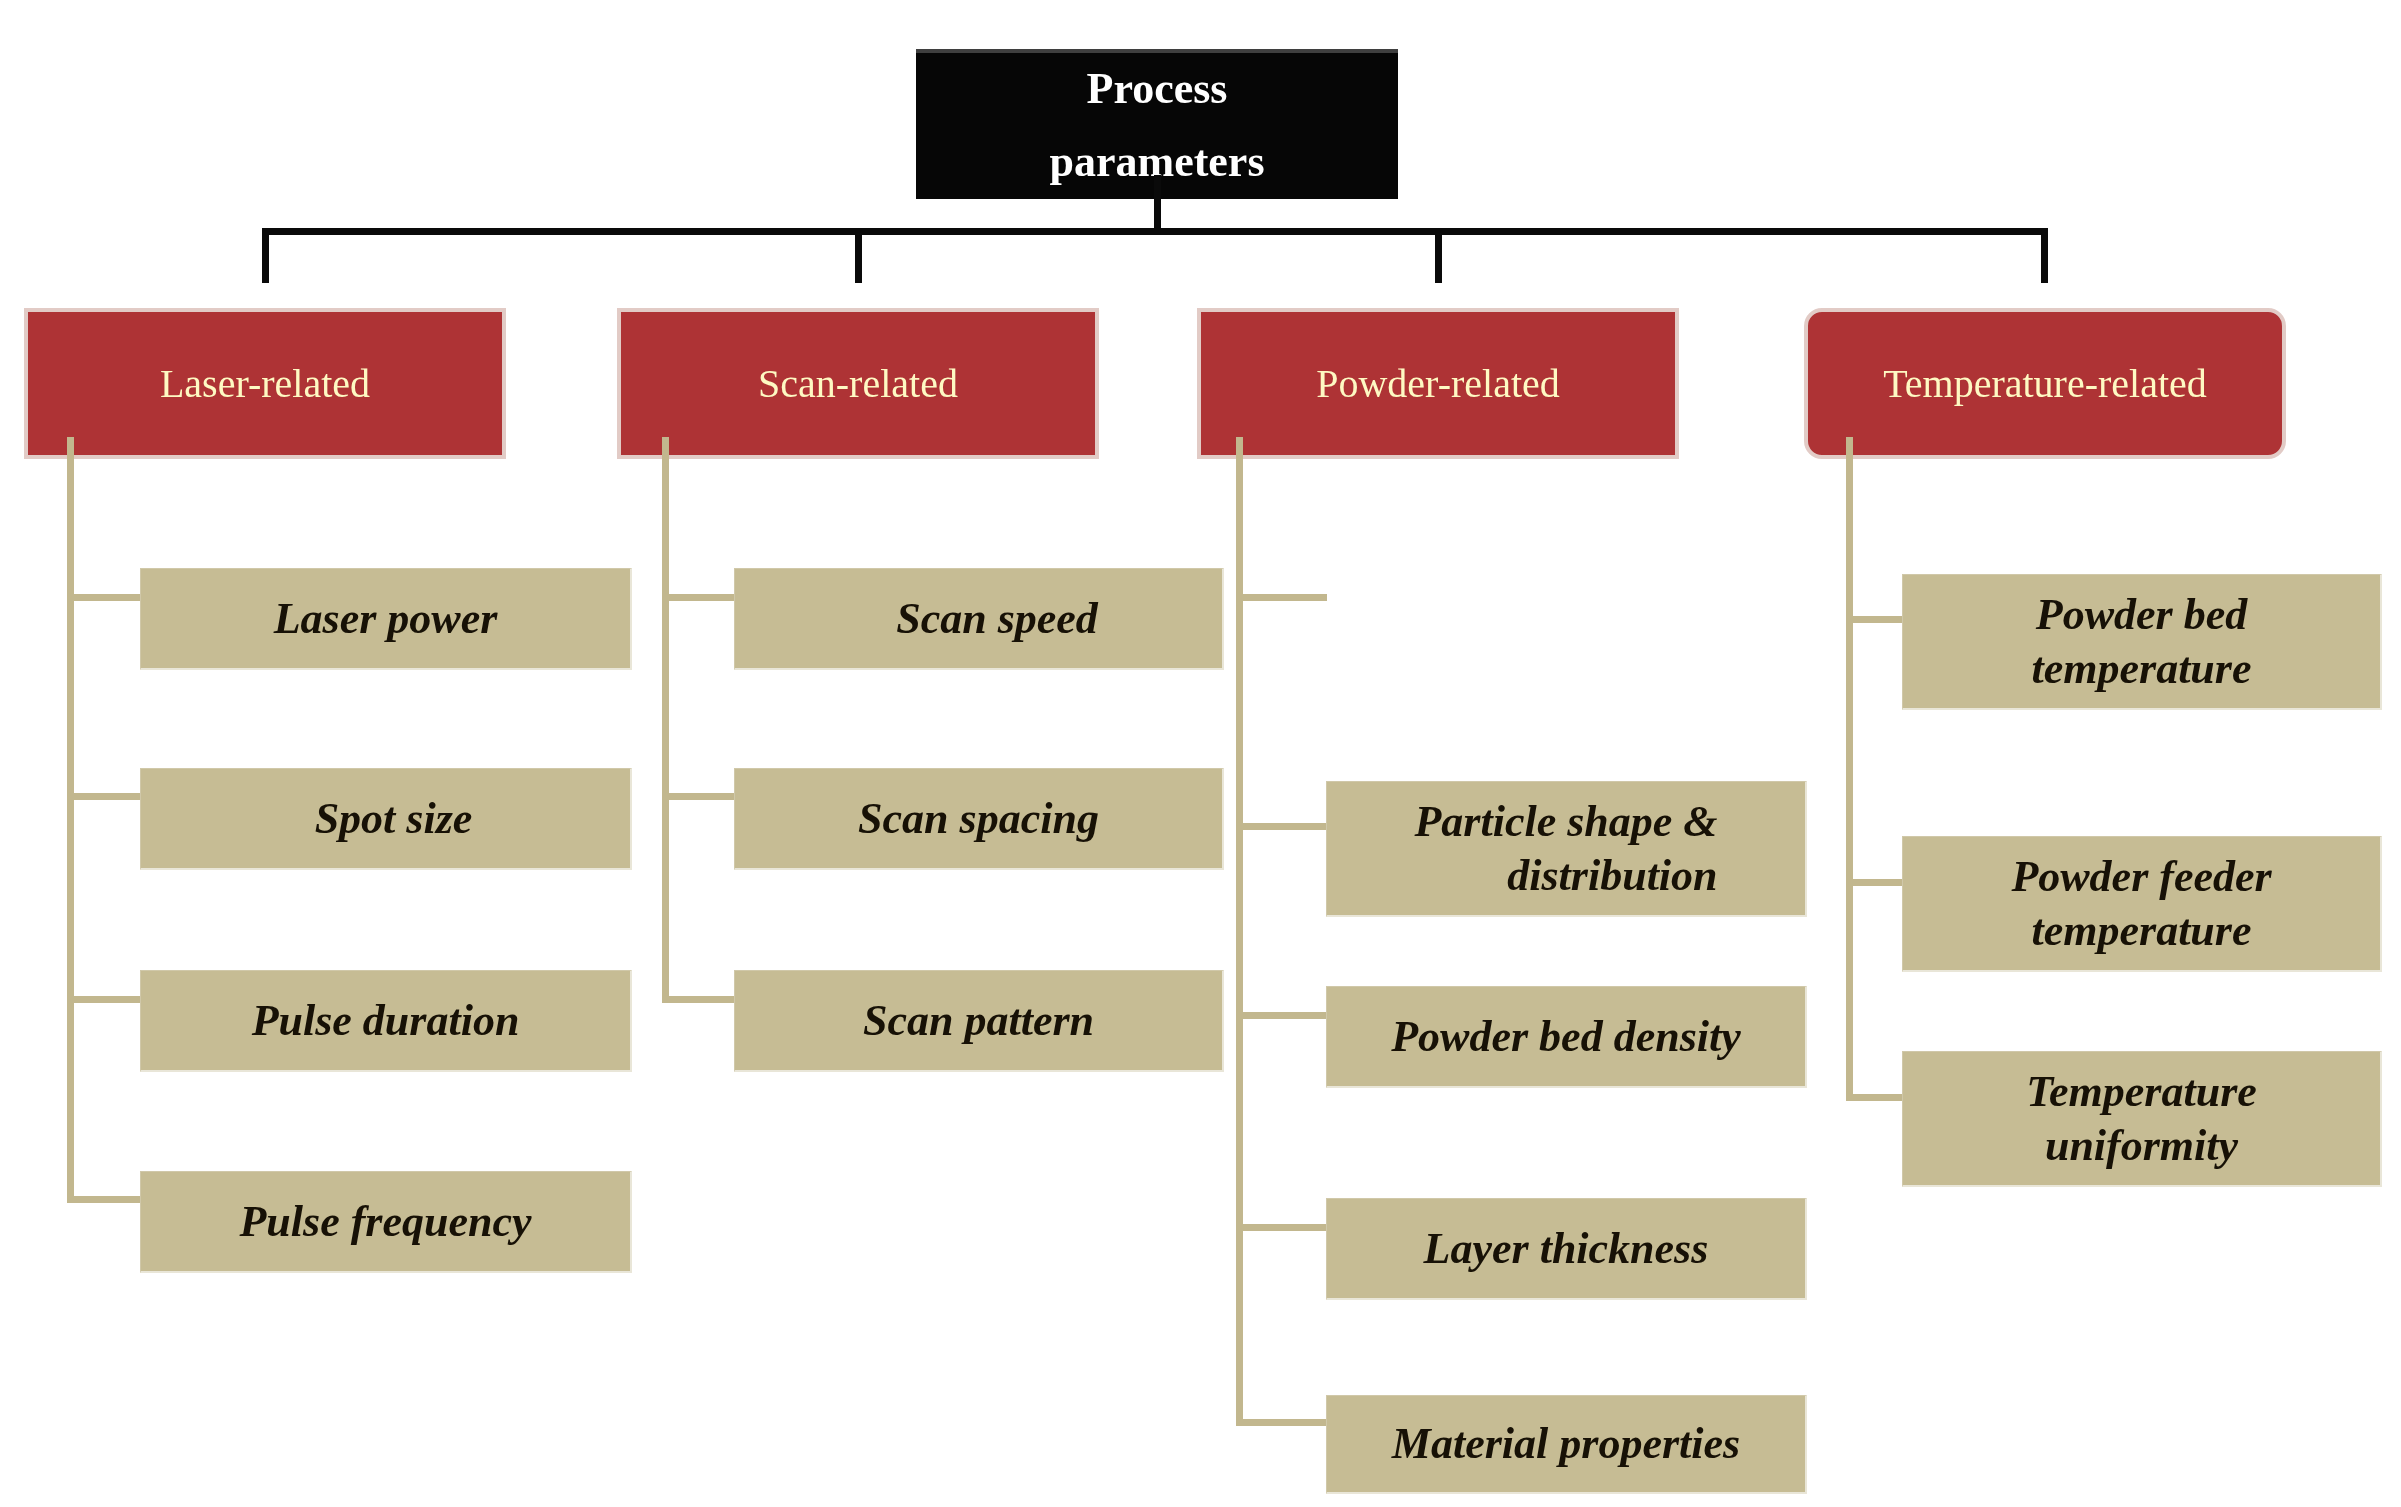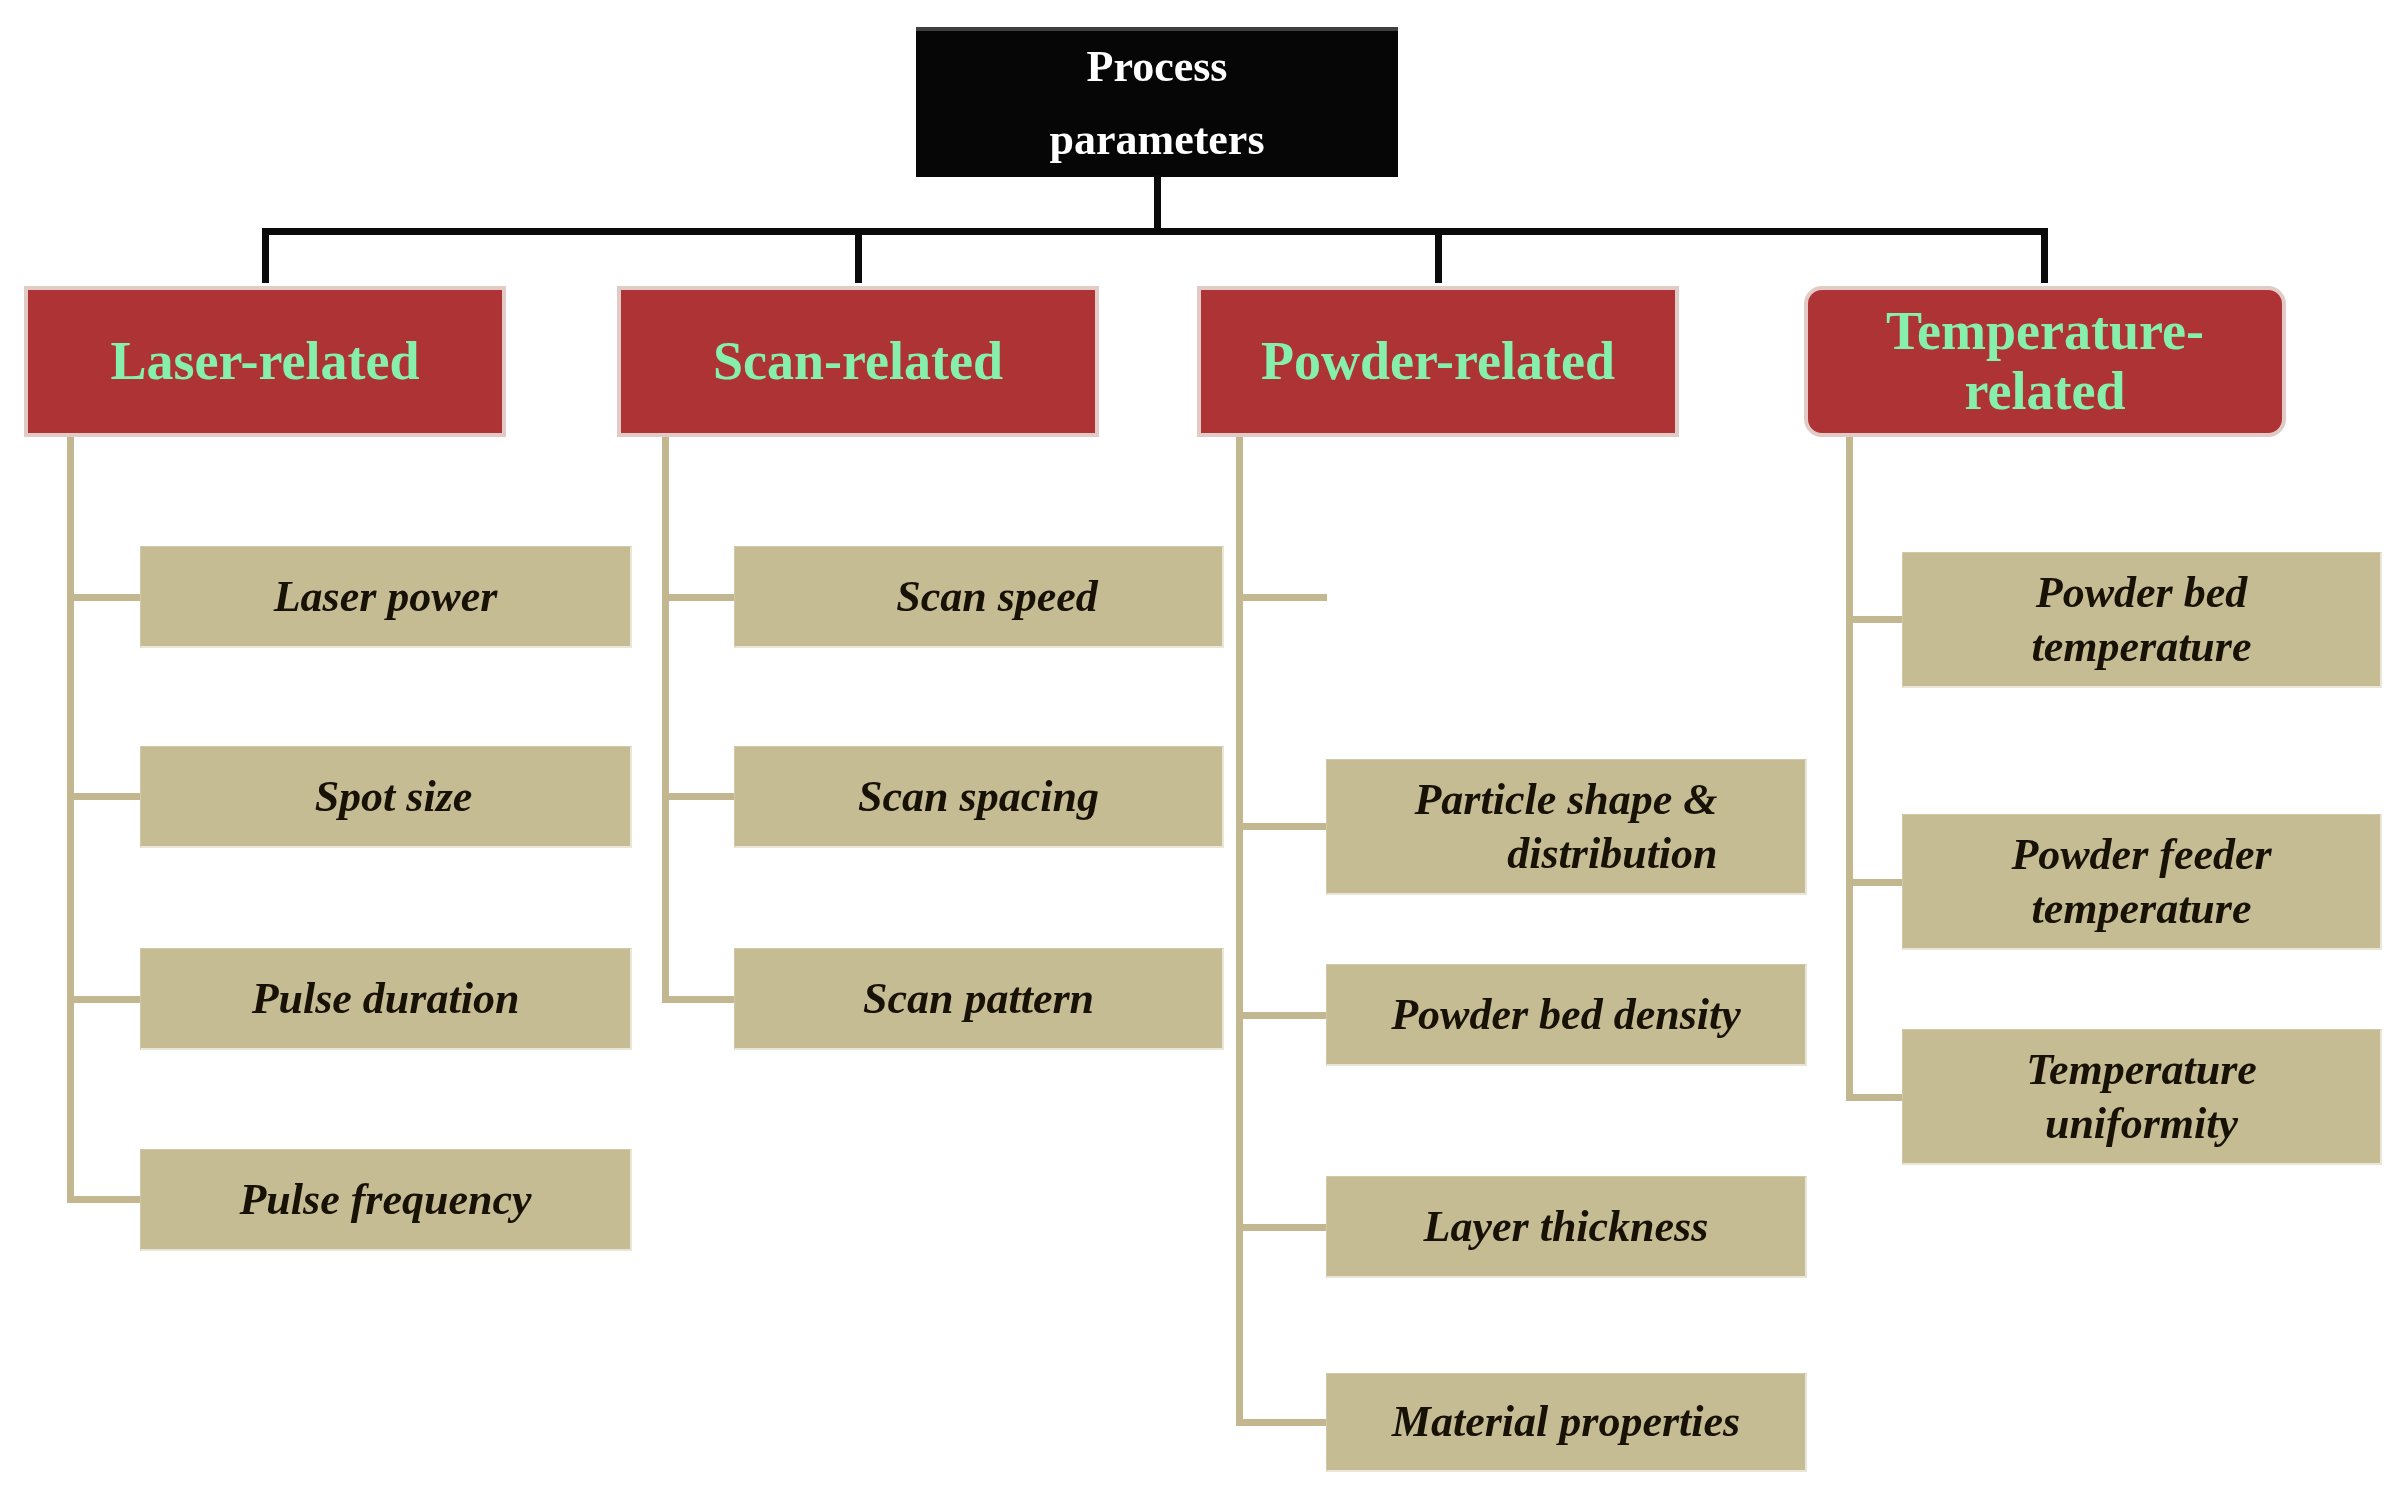--- a/index.html
+++ b/index.html
@@ -11,39 +11,40 @@
     font-family: "Liberation Serif", "DejaVu Serif", serif;
     overflow: hidden;
   }
   .box {
     position: absolute;
     box-sizing: border-box;
     display: flex;
     align-items: center;
     justify-content: center;
     text-align: center;
+    margin-top: 22px;
   }
   .box span { white-space: pre-line; display: block; }
 
   
   .root-box {
     background: #060606;
     color: #ffffff;
     border-top: 4.9px solid #3f3f3f;
     font-weight: bold;
     font-size: 44px;
     line-height: 1.65;
   }
   
   .cat-box {
     background: #ae3335;
-    color: #86efac;
+    color: #fef9c3;
     border: 4px solid #e2cbc6;
-    font-weight: bold;
-    font-size: 54px;
+    font-weight: normal;
+    font-size: 40px;
     line-height: 1.1;
   }
   
   .item-box {
     background: #c6bc94;
     color: #171106;
     border-top: 1.6px solid #d0c8a9;
     border-left: 1.6px solid #d0c8a9;
     border-bottom: 2.4px solid #e9e6d8;
     border-right: 2.4px solid #e9e6d8;

